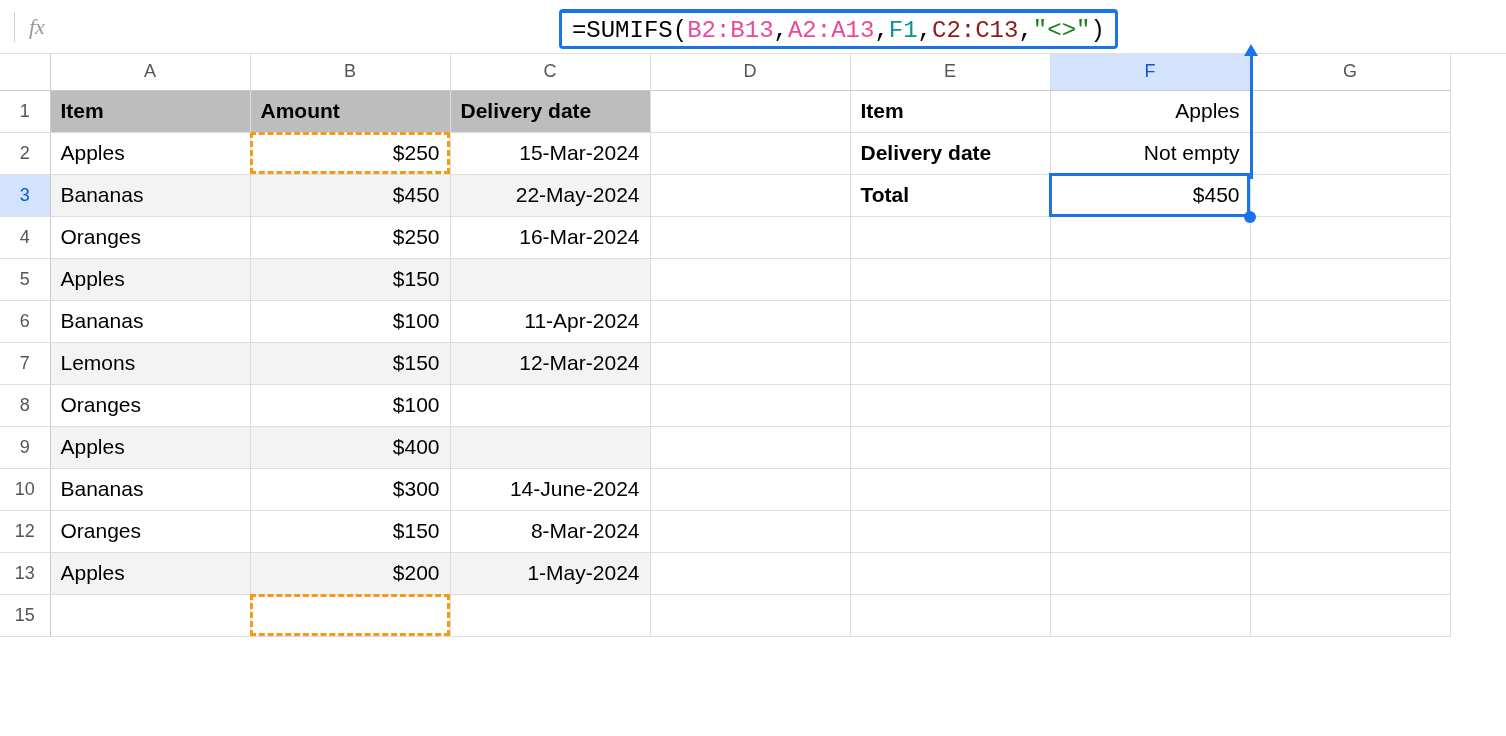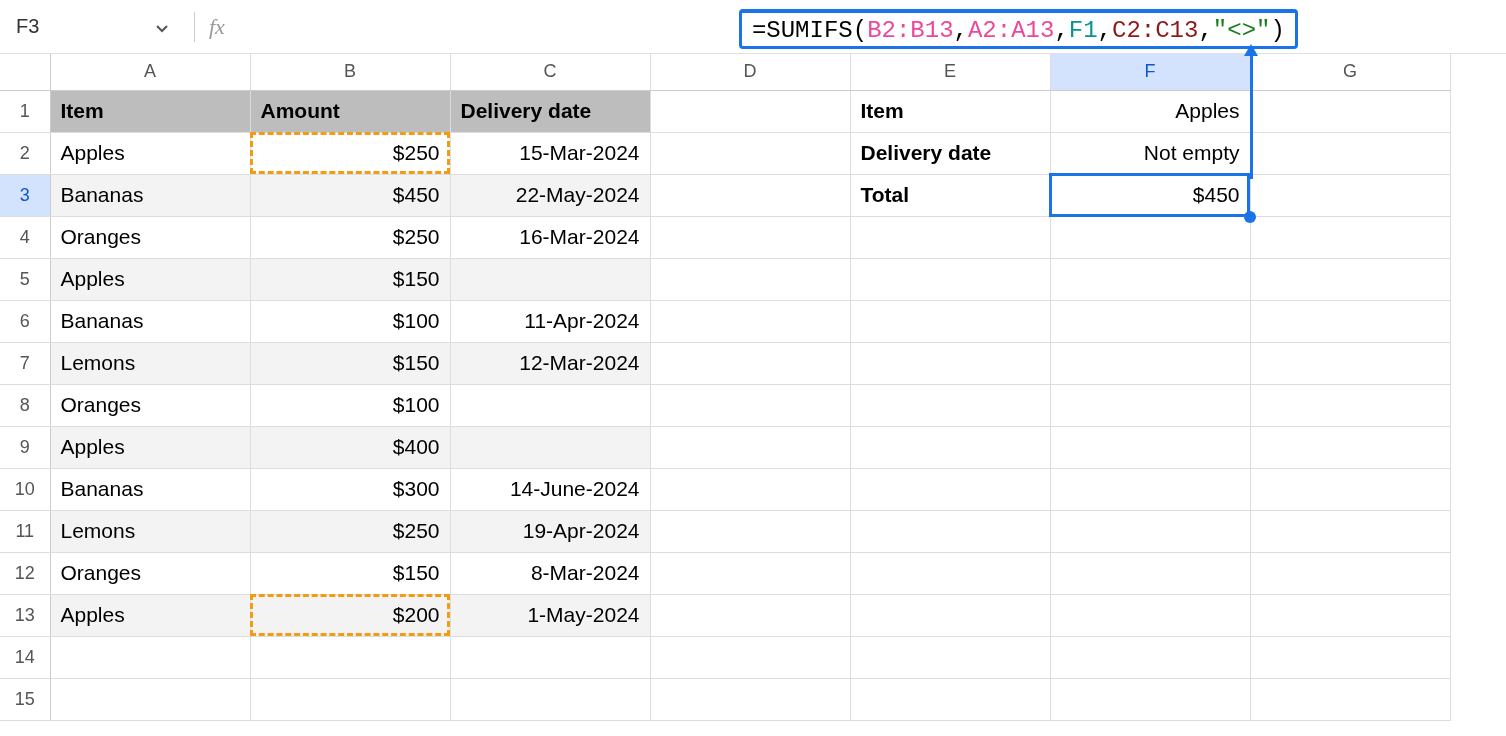--- a/index.html
+++ b/index.html
@@ -178,28 +178,20 @@
     border-left: 7px solid transparent;
     border-right: 7px solid transparent;
     border-bottom: 12px solid #1a73e8;
     z-index: 26;
   }
 </style>
 </head>
 <body>
 
 <div class="topbar">
-  <div class="namebox">
-    <span>F3</span>
-    <span class="chev">
-      <svg width="12" height="8" viewBox="0 0 12 8">
-          <path d="M1 1 L6 6 L11 1" stroke="#555" stroke-width="2" fill="none"></path>
-        </svg>
-    </span>
-  </div>
   <div class="divider"></div>
   <div class="fx">fx</div>
   <div class="formula-bar">
     <div class="formula-highlight">
       <span class="eq">=</span>
         <span class="fn">SUMIFS</span>
         <span class="paren">(</span>
         <span class="r-orange">B2:B13</span>
         <span class="comma">,</span>
         <span class="r-purple">A2:A13</span>
@@ -333,30 +325,20 @@
       <td class="rowhdr">10</td>
       <td class="cell colA">Bananas</td>
       <td class="cell colB right">$300</td>
       <td class="cell colC right">14-June-2024</td>
       <td class="cell colD"></td>
       <td class="cell colE"></td>
       <td class="cell colF"></td>
       <td class="cell colG"></td>
     </tr>
 
-    <tr>
-      <td class="rowhdr">11</td>
-      <td class="cell alt colA">Lemons</td>
-      <td class="cell alt colB right">$250</td>
-      <td class="cell alt colC right">19-Apr-2024</td>
-      <td class="cell colD"></td>
-      <td class="cell colE"></td>
-      <td class="cell colF"></td>
-      <td class="cell colG"></td>
-    </tr>
 
     <tr>
       <td class="rowhdr">12</td>
       <td class="cell colA">Oranges</td>
       <td class="cell colB right">$150</td>
       <td class="cell colC right">8-Mar-2024</td>
       <td class="cell colD"></td>
       <td class="cell colE"></td>
       <td class="cell colF"></td>
       <td class="cell colG"></td>
@@ -366,30 +348,20 @@
       <td class="rowhdr">13</td>
       <td class="cell alt colA">Apples</td>
       <td class="cell alt colB right">$200</td>
       <td class="cell alt colC right">1-May-2024</td>
       <td class="cell colD"></td>
       <td class="cell colE"></td>
       <td class="cell colF"></td>
       <td class="cell colG"></td>
     </tr>
 
-    <tr>
-      <td class="rowhdr">14</td>
-      <td class="cell colA"></td>
-      <td class="cell colB"></td>
-      <td class="cell colC"></td>
-      <td class="cell colD"></td>
-      <td class="cell colE"></td>
-      <td class="cell colF"></td>
-      <td class="cell colG"></td>
-    </tr>
 
     <tr>
       <td class="rowhdr">15</td>
       <td class="cell colA"></td>
       <td class="cell colB"></td>
       <td class="cell colC"></td>
       <td class="cell colD"></td>
       <td class="cell colE"></td>
       <td class="cell colF"></td>
       <td class="cell colG"></td>

